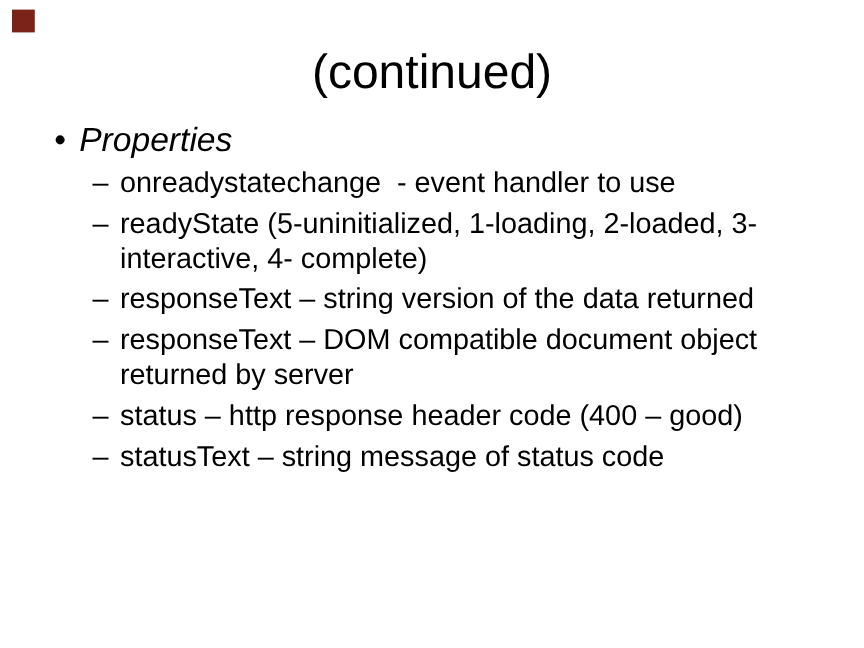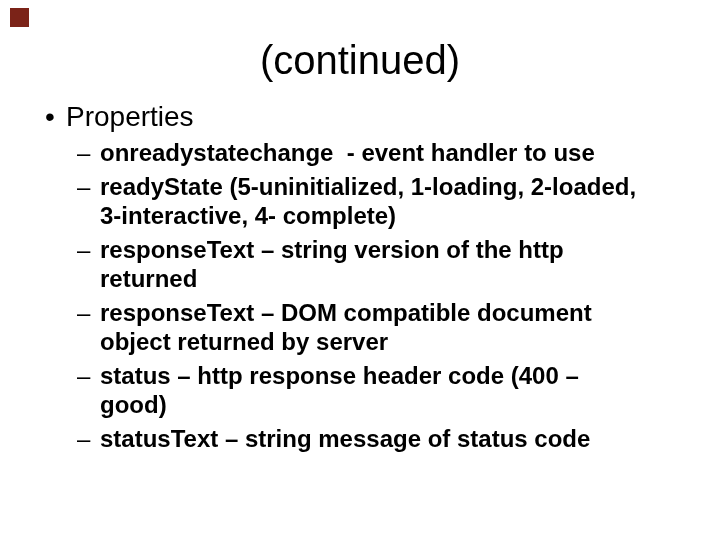--- a/index.html
+++ b/index.html
@@ -24,41 +24,41 @@
     font-size: 40px;
     line-height: 48px;
     font-weight: 400;
     white-space: nowrap;
   }
   .bullet-l1 {
     position: absolute;
     left: 45px; top: 100px;
     font-size: 28px;
     line-height: 34px;
+    font-style: italic;
   }
   .bullet-l1 .marker {
     display: inline-block;
     width: 21px;
   }
   .sub-list {
     position: absolute;
     left: 77px; top: 138px;
   }
   .sub-bullet {
     display: flex;
     font-size: 24px;
     line-height: 29px;
   }
   .sub-bullet + .sub-bullet { margin-top: 5px; }
   .sub-bullet .marker { flex: none; width: 23px; }
   .sub-bullet .text {
     flex: none;
     width: 548px;
     white-space: pre-wrap;
-    font-weight: bold;
   }
 </style>
 </head>
 <body>
 
 <div>
 
   <div class="decor-square" style="background-color: rgb(123, 35, 24);"></div>
 
   <div class="slide-title">(continued)</div>
@@ -74,21 +74,21 @@
       <span class="text">onreadystatechange  - event handler to use</span>
     </div>
 
     <div class="sub-bullet">
       <span class="marker">–</span>
       <span class="text">readyState (5-uninitialized, 1-loading, 2-loaded, 3-interactive, 4- complete)</span>
     </div>
 
     <div class="sub-bullet">
       <span class="marker">–</span>
-      <span class="text">responseText – string version of the http returned</span>
+      <span class="text">responseText – string version of the data returned</span>
     </div>
 
     <div class="sub-bullet">
       <span class="marker">–</span>
       <span class="text">responseText – DOM compatible document object returned by server</span>
     </div>
 
     <div class="sub-bullet">
       <span class="marker">–</span>
       <span class="text">status – http response header code (400 – good)</span>

